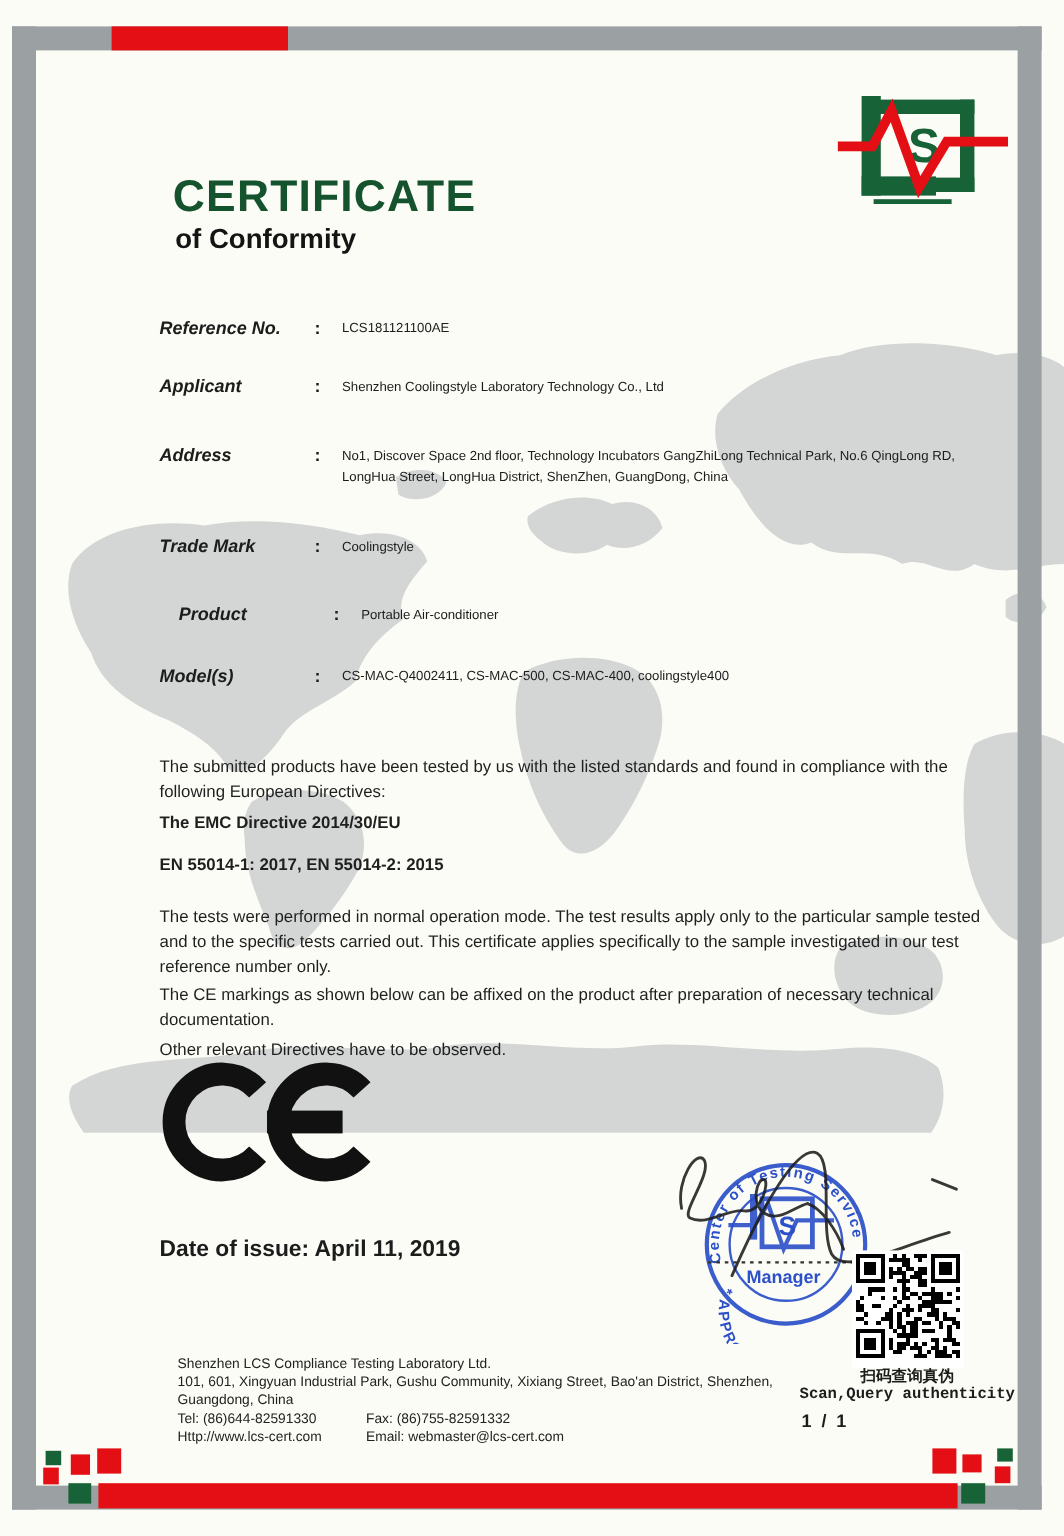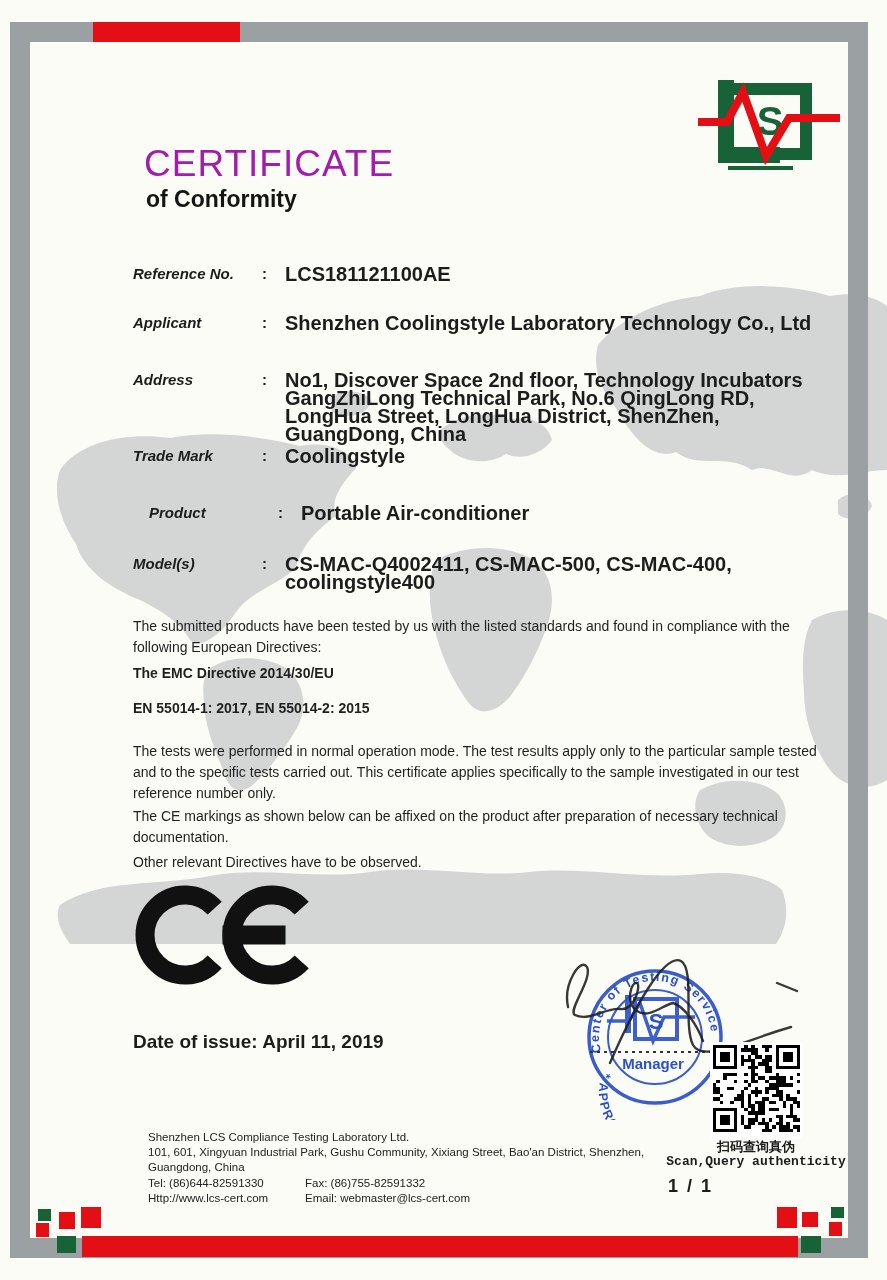--- a/index.html
+++ b/index.html
@@ -8,34 +8,34 @@
   .abs{position:absolute;}
   
   .bar{position:absolute;background:#9ba1a2;}
   .red{background:#e30f15;}
   .green{background:#176237;}
   .deco{position:absolute;}
   
   #map{position:absolute;left:0;top:0;z-index:0;}
   .z1{z-index:1;}
   
-  .t1{font-size:37px;font-weight:normal;letter-spacing:1px;color:#a21caf;}
+  .t1{font-size:37px;font-weight:bold;letter-spacing:1px;color:#14532d;}
   .t2{font-size:23px;font-weight:bold;color:#141414;}
   
   .frow{position:absolute;left:133px;display:flex;}
   .flabel{width:129px;font-size:15px;font-weight:bold;font-style:italic;}
   .fcolon{width:23px;font-size:15px;font-weight:bold;}
-  .fvalue{width:540px;font-size:20px;font-weight:bold;line-height:18px;}
-  
-  .para{position:absolute;left:133px;width:690px;font-size:14px;line-height:21px;color:#1f1f1f;}
+  .fvalue{width:540px;font-size:11px;font-weight:normal;line-height:18px;}
+  
+  .para{position:absolute;left:133px;width:690px;font-size:14px;line-height:21px;color:#1f1f1f;margin-top:12px;}
   .bold{font-weight:bold;}
   
   .foot{font-size:11.5px;line-height:15.5px;color:#222;}
   .qrcap{font-size:13px;font-weight:bold;text-align:center;line-height:15px;}
-  .pageno{font-size:18px;font-weight:bold;letter-spacing:2px;}
+  .pageno{font-size:15px;font-weight:bold;letter-spacing:2px;}
 </style>
 </head>
 <body>
 
 <div class="page">
 
   <svg id="map" width="887" height="1280" viewBox="0 0 887 1280">
     <g fill="#d3d6d5">
       <path d="M598,345 C620,318 660,300 700,296 C740,280 800,286 830,296 C860,290 880,300 887,306 L887,470 C860,470 840,482 812,470 C790,486 772,462 752,470 C724,452 700,470 676,452 C650,462 628,430 616,408 C600,390 592,366 598,345 Z"></path>
       <path d="M838,500 C850,490 868,492 872,506 C866,520 846,522 838,514 Z"></path>

